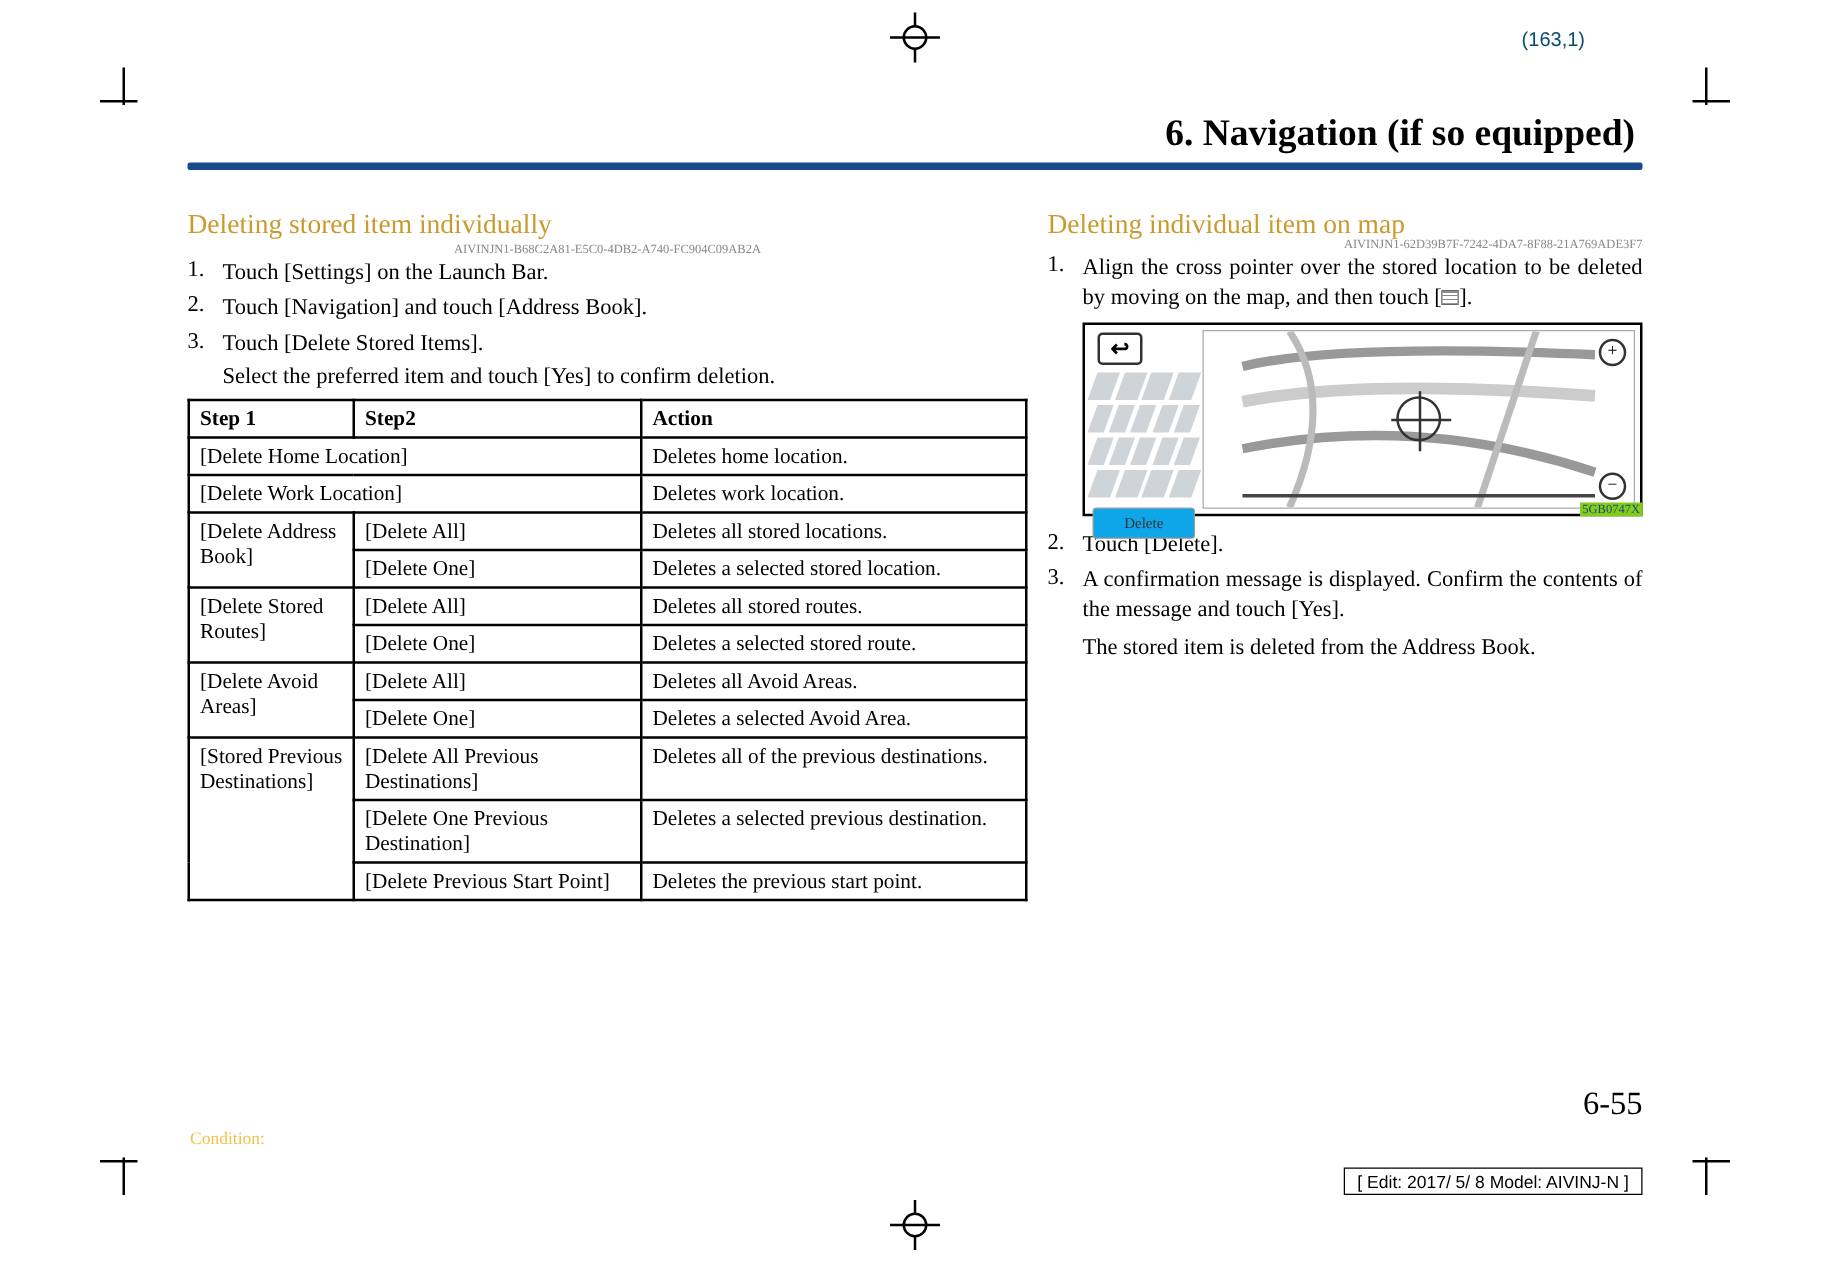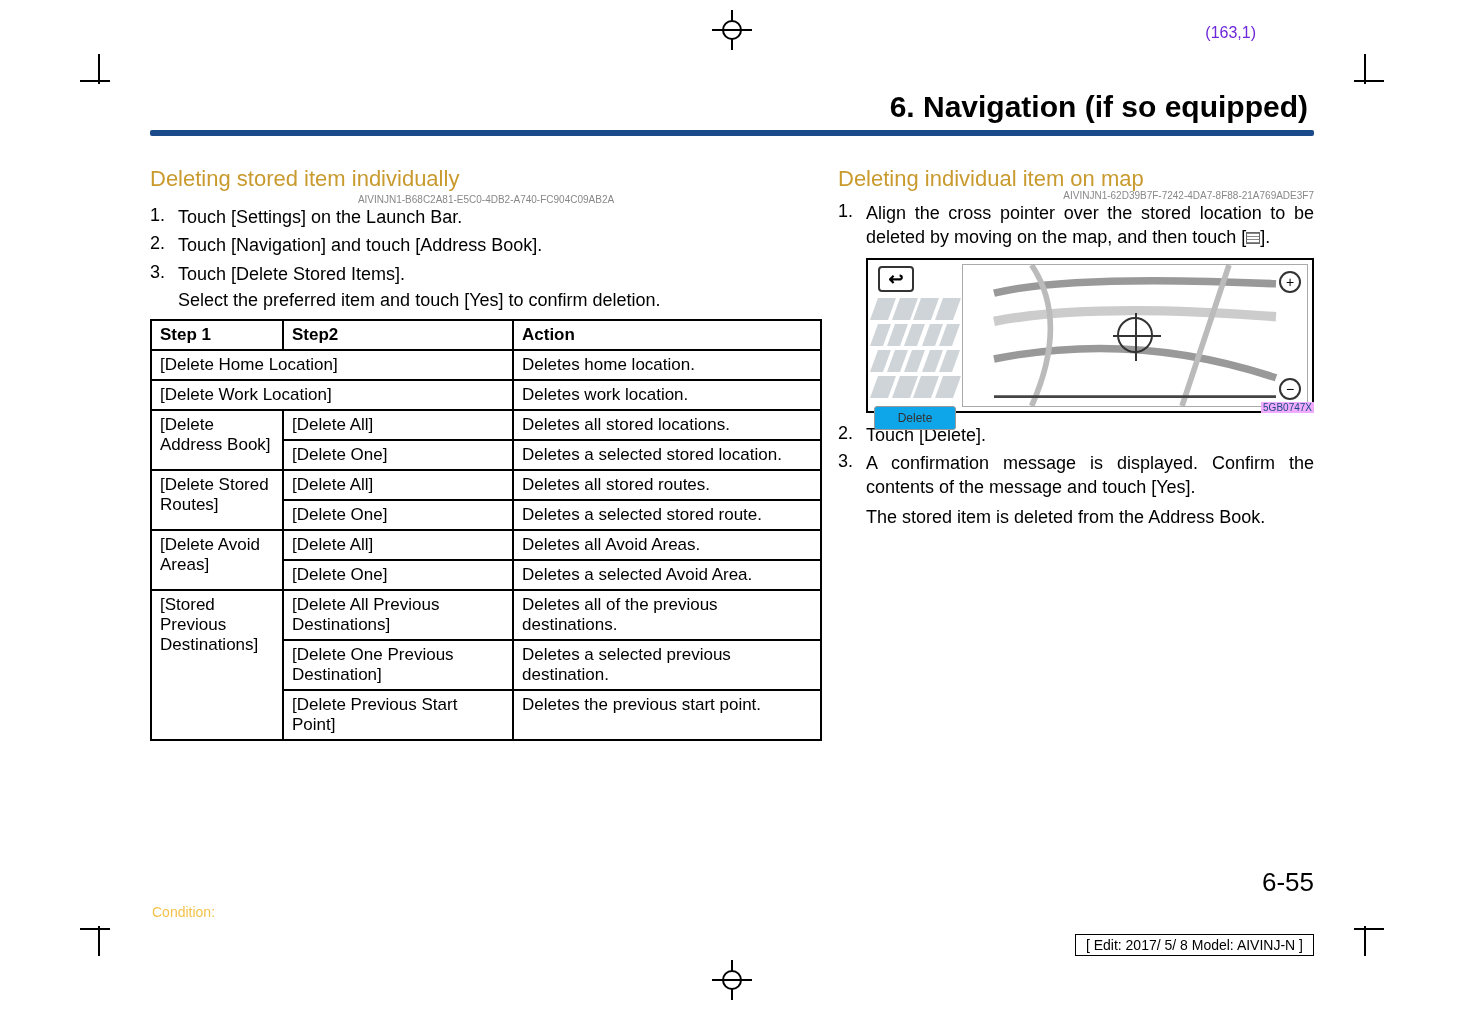--- a/index.html
+++ b/index.html
@@ -7,23 +7,23 @@
     width: 1464px;
     height: 1010px;
     font-family: Arial, Helvetica, sans-serif;
     background: #fff;
     color: #000;
     position: relative;
   }
   .page-num-top {
     position: absolute;
     top: 24px;
-    right: 208px;
+    right: 196px;
     font-size: 16px;
-    color: #6d28d9;
+    color: #0c4a6e;
   }
   .crop-top {
     position: absolute;
     top: 10px; left: 50%; transform: translateX(-50%);
     width: 40px; height: 40px;
   }
   .crop-top::before, .crop-top::after {
     content: ""; position: absolute; background: #000;
   }
   .crop-top::before { left: 19px; top: 0; width: 2px; height: 40px; }
@@ -43,21 +43,21 @@
   .corner-tl-h { position:absolute; top:80px; left:80px; width:30px; height:2px; background:#000; }
   .corner-bl-v { position:absolute; bottom:54px; left:98px; width:2px; height:30px; background:#000; }
   .corner-bl-h { position:absolute; bottom:80px; left:80px; width:30px; height:2px; background:#000; }
   .corner-tr-v { position:absolute; top:54px; right:98px; width:2px; height:30px; background:#000; }
   .corner-tr-h { position:absolute; top:80px; right:80px; width:30px; height:2px; background:#000; }
   .corner-br-v { position:absolute; bottom:54px; right:98px; width:2px; height:30px; background:#000; }
   .corner-br-h { position:absolute; bottom:80px; right:80px; width:30px; height:2px; background:#000; }
 
   .content {
     position: absolute;
-    top: 90px; left: 150px; right: 150px; bottom: 90px;
+    top: 90px; left: 150px; right: 150px; bottom: 90px; font-family: Liberation Serif, serif;
   }
   .chapter-title {
     text-align: right;
     font-size: 30px;
     font-weight: bold;
     color: #000;
     padding-right: 6px;
     padding-bottom: 6px;
   }
   .title-rule {
@@ -173,21 +173,21 @@
   .map-fig .zoom-in {
     position:absolute; right:6px; top:6px; width:22px; height:22px;
     border:2px solid #333; border-radius:50%; font-size:14px; line-height:18px; text-align:center;
   }
   .map-fig .zoom-out {
     position:absolute; right:6px; bottom:6px; width:22px; height:22px;
     border:2px solid #333; border-radius:50%; font-size:14px; line-height:18px; text-align:center;
   }
   .fig-id {
     position: absolute; right: -2px; bottom: -2px;
-    background:#f0abfc; font-size:10px; color:#1a4a8a; padding:0 2px;
+    background:#84cc16; font-size:10px; color:#1a4a8a; padding:0 2px;
   }
 
   .body-text { font-size:18px; line-height:1.35; text-align: justify; }
 
   .page-bottom-num {
     position:absolute; right:0; bottom:22px; font-size:26px; color:#000;
   }
   .condition {
     position:absolute; left:2px; bottom:0; font-size:14px; color:#f2c24b;
   }

